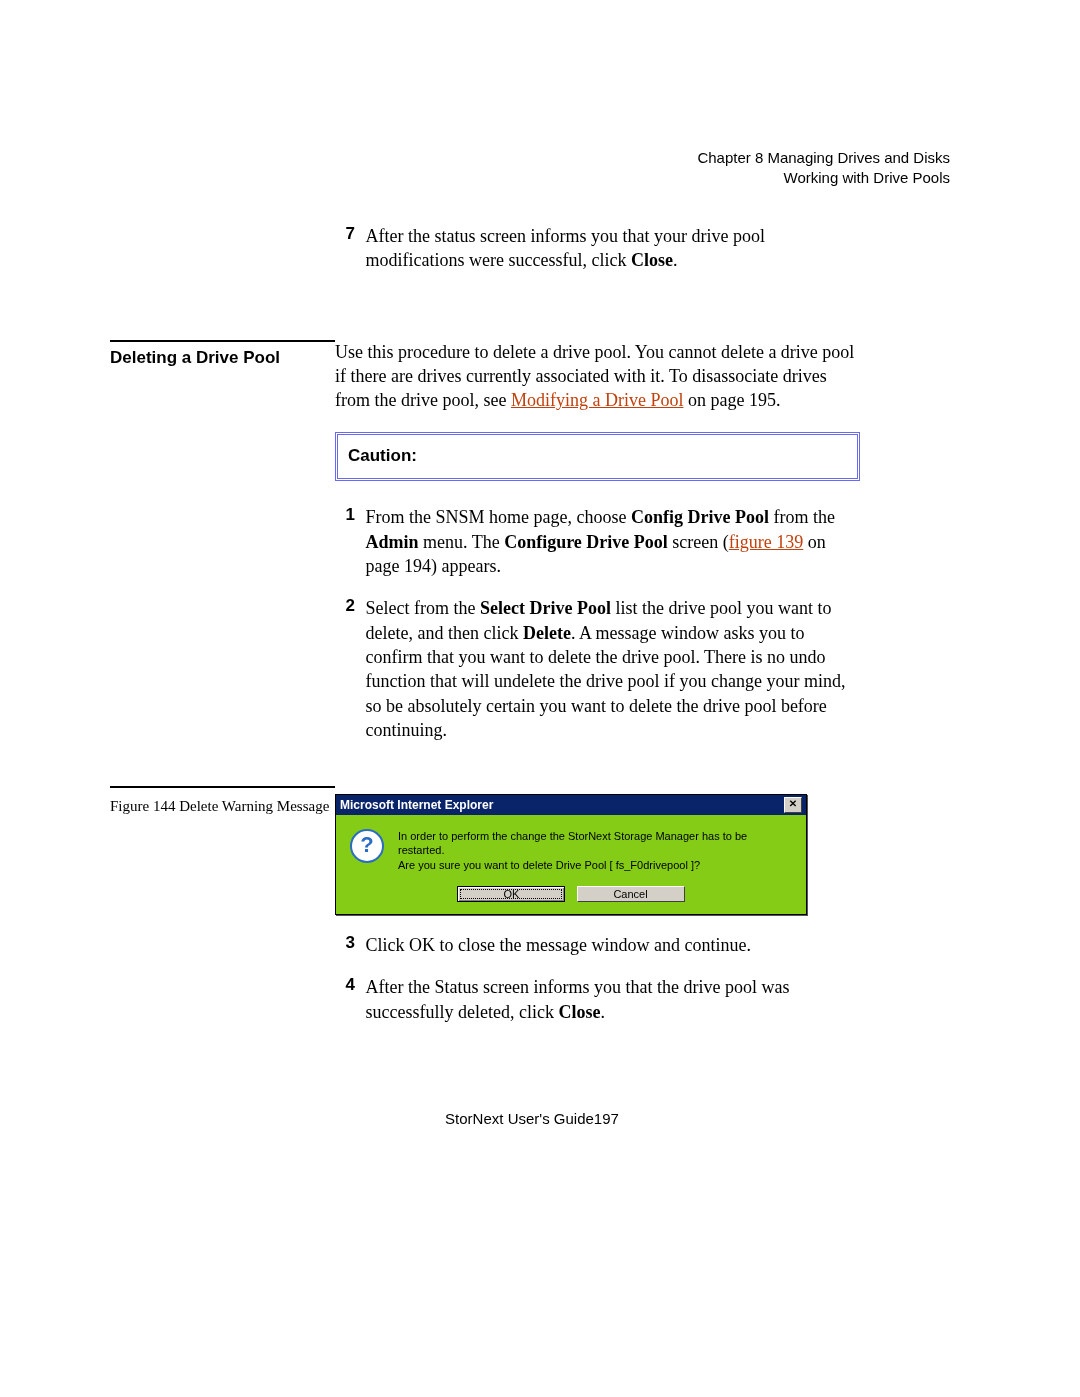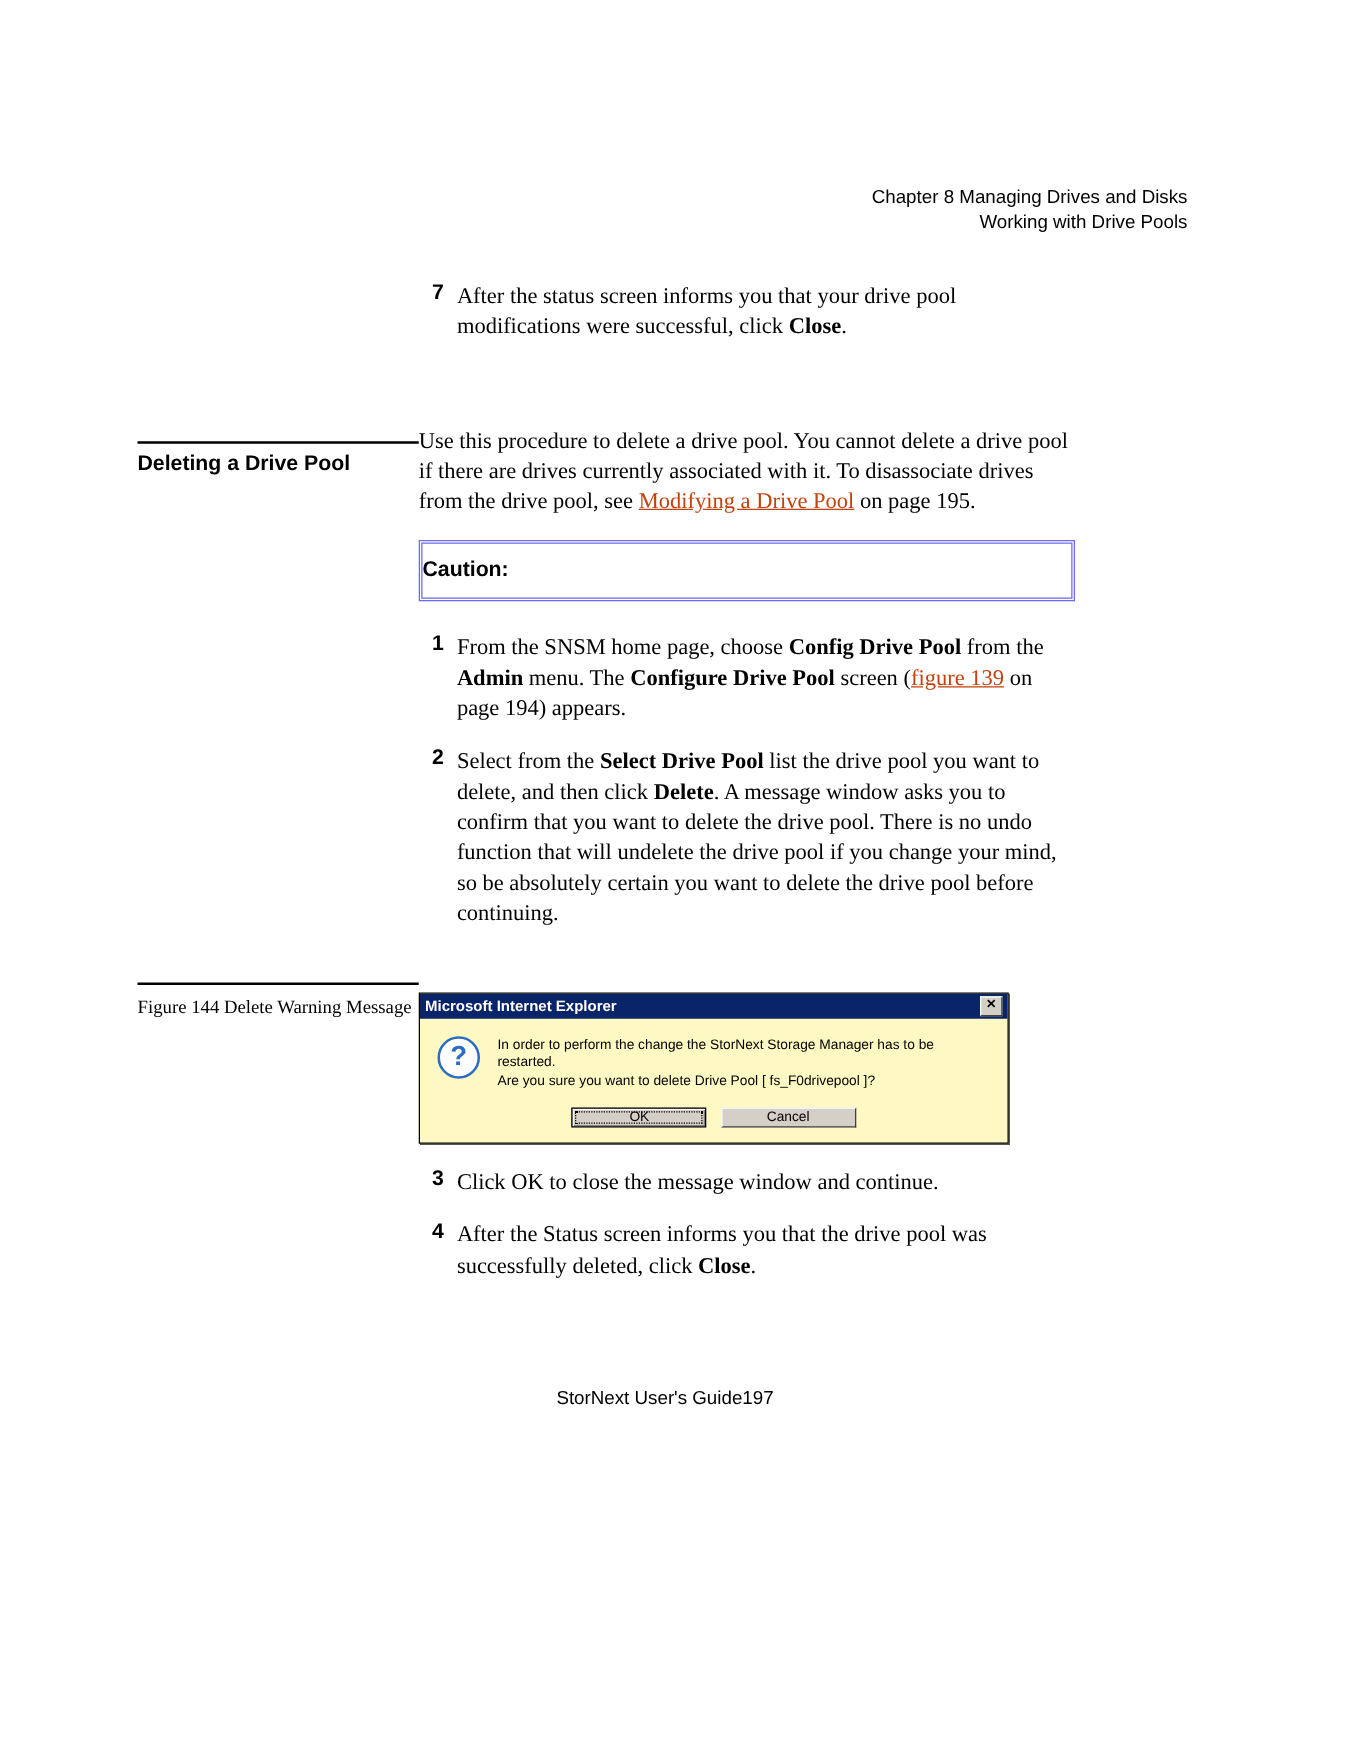--- a/index.html
+++ b/index.html
@@ -64,29 +64,29 @@
     color: #c2410c;
     text-decoration: underline;
     cursor: pointer;
   }
   .sidebar-heading {
     font-family: Arial, Helvetica, sans-serif;
     font-weight: bold;
     font-size: 17px;
     border-top: 2px solid #000;
     padding-top: 6px;
-    margin-top: 13px;
+    margin-top: 0;
   }
   .intro-text {
     font-size: 18px;
     line-height: 1.35;
   }
   .caution-box {
     border: 3px double #6a6af0;
-    padding: 10px 0;
+    padding: 10px 10px;
     margin: 20px 0 24px 0;
     display: grid;
     grid-template-columns: 82px auto;
     font-size: 17px;
     line-height: 1.35;
   }
   .caution-label {
     font-family: Arial, Helvetica, sans-serif;
     font-weight: bold;
   }
@@ -96,21 +96,21 @@
   .figure-caption {
     font-family: Liberation Serif, serif;
     font-size: 15px;
     padding-top: 8px;
     line-height: 1.35;
   }
   .dialog {
     margin-top: 8px;
     width: 470px;
     border: 1px solid #000;
-    background: #fef9c3;
+    background: #84cc16;
     font-family: Tahoma, Arial, sans-serif;
     font-size: 11px;
     box-shadow: 1px 1px 0 #555;
   }
   .dialog-title {
     background: #0a246a;
     color: #fff;
     font-weight: bold;
     padding: 2px 4px;
     display: flex;

